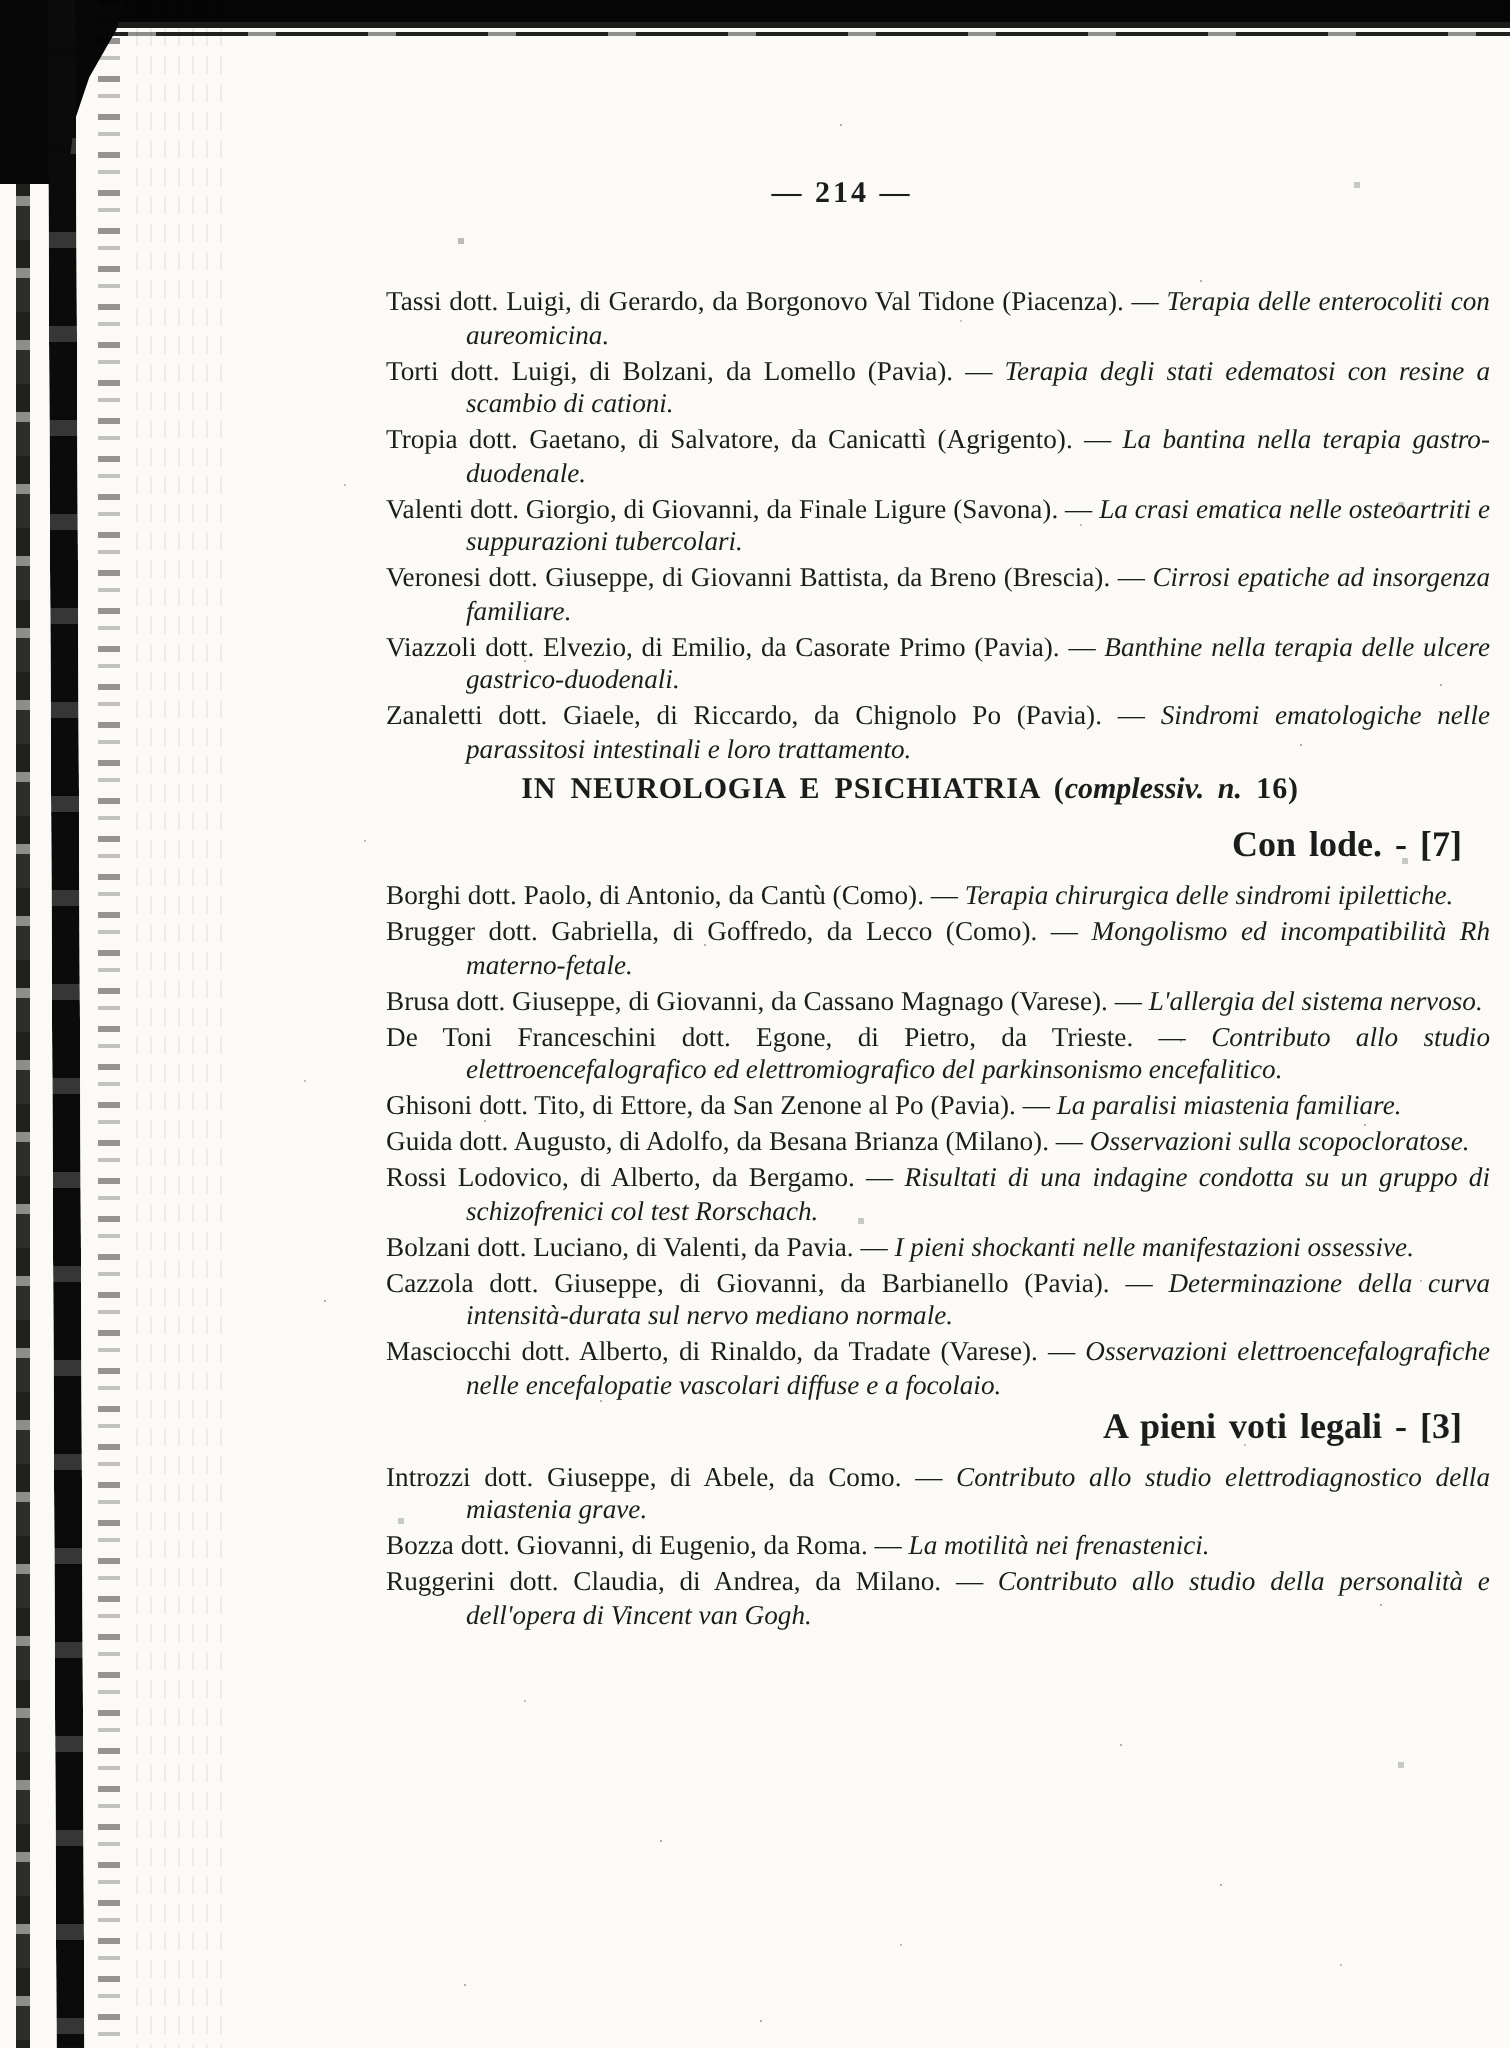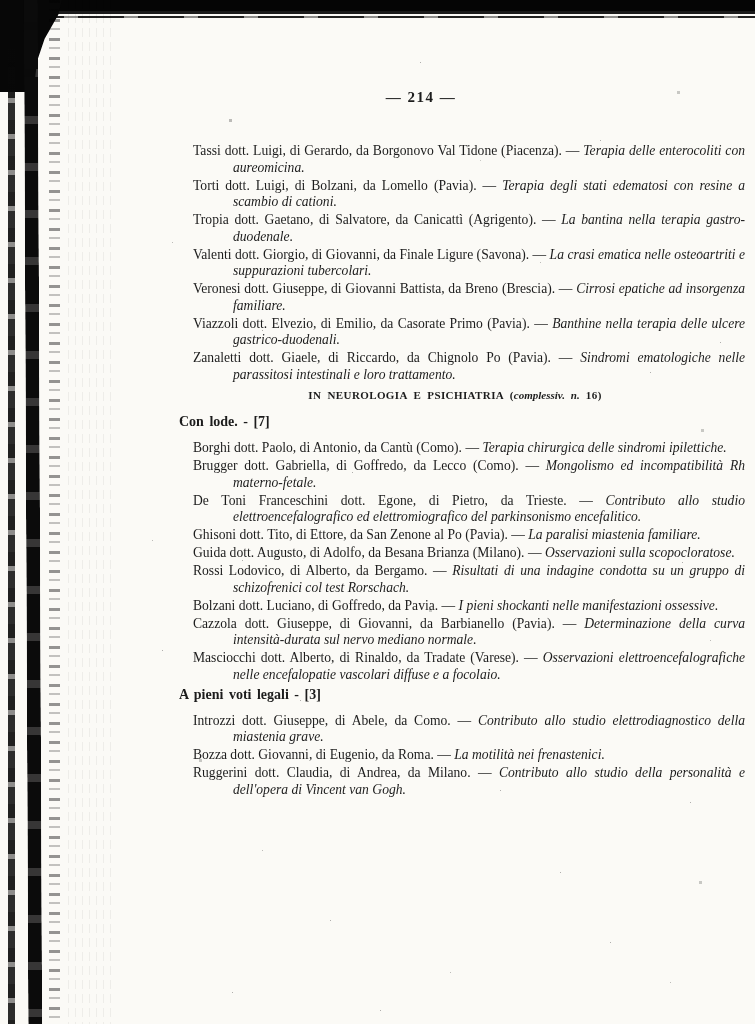--- a/index.html
+++ b/index.html
@@ -76,26 +76,26 @@
     font-weight:bold; font-size:15px; letter-spacing:1.5px;
   }
   .content {
     position:absolute; top:143px; left:153px; width:552px;
     font-size:13.6px; line-height:16.5px; text-align:justify;
     hyphens:auto;margin-left:40px; -webkit-hyphens:auto;
   }
   p.entry { margin:0 0 1.5px; padding-left:40px; text-indent:-40px; }
   .thesis-title { font-style:italic; }
   h2.section-heading {
-    margin:4px 0 10px; text-align:center; font-size:11px; font-weight:bold;
+    margin:4px 0 10px; text-align:center; font-size:15px; font-weight:bold;
     word-spacing:3px; letter-spacing:.4px; text-indent:0; transform:translateX(-14px);
   }
   h2 .h-italic { font-style:italic; letter-spacing:0; }
   h3.subsection-heading {
-    margin:4px 0 9px; text-align:left; font-size:14px; font-weight:bold;
+    margin:4px 0 9px; text-align:right; font-size:18px; font-weight:bold;
     word-spacing:2px; transform:translateX(-14px);
   }
   h3.sub-first { margin-bottom:10px; }
 </style>
 </head>
 <body>
 
 <div class="scan-page">
 
   <div class="edge-top"></div>
@@ -158,20 +158,25 @@
         <span>Borghi dott. Paolo, di Antonio, da Cantù (Como).</span>
         <span>—</span>
         <span class="thesis-title">Terapia chirurgica delle sindromi ipilettiche.</span>
       </p>
       <p class="entry">
         <span>Brugger dott. Gabriella, di Goffredo, da Lecco (Como).</span>
         <span>—</span>
         <span class="thesis-title">Mongolismo ed incompatibilità Rh materno-fetale.</span>
       </p>
       <p class="entry">
+        <span>Brusa dott. Giuseppe, di Giovanni, da Cassano Magnago (Varese).</span>
+        <span>—</span>
+        <span class="thesis-title">L'allergia del sistema nervoso.</span>
+      </p>
+      <p class="entry">
         <span>De Toni Franceschini dott. Egone, di Pietro, da Trieste.</span>
         <span>—</span>
         <span class="thesis-title">Contributo allo studio elettroencefalografico ed elettromiografico del parkinsonismo encefalitico.</span>
       </p>
       <p class="entry">
         <span>Ghisoni dott. Tito, di Ettore, da San Zenone al Po (Pavia).</span>
         <span>—</span>
         <span class="thesis-title">La paralisi miastenia familiare.</span>
       </p>
       <p class="entry">
@@ -181,21 +186,21 @@
       </p>
       <p class="entry">
         <span>Rossi Lodovico, di Alberto, da Bergamo.</span>
         <span>—</span>
         <span class="thesis-title">Risultati di una indagine condotta su un gruppo di schizofrenici col test Rorschach.</span>
       </p>
     </div>
 
     <div>
       <p class="entry">
-        <span>Bolzani dott. Luciano, di Goffredo, da Pavia.</span>
+        <span>Bolzani dott. Luciano, di Valenti, da Pavia.</span>
         <span>—</span>
         <span class="thesis-title">I pieni shockanti nelle manifestazioni ossessive.</span>
       </p>
       <p class="entry">
         <span>Cazzola dott. Giuseppe, di Giovanni, da Barbianello (Pavia).</span>
         <span>—</span>
         <span class="thesis-title">Determinazione della curva intensità-durata sul nervo mediano normale.</span>
       </p>
       <p class="entry">
         <span>Masciocchi dott. Alberto, di Rinaldo, da Tradate (Varese).</span>

